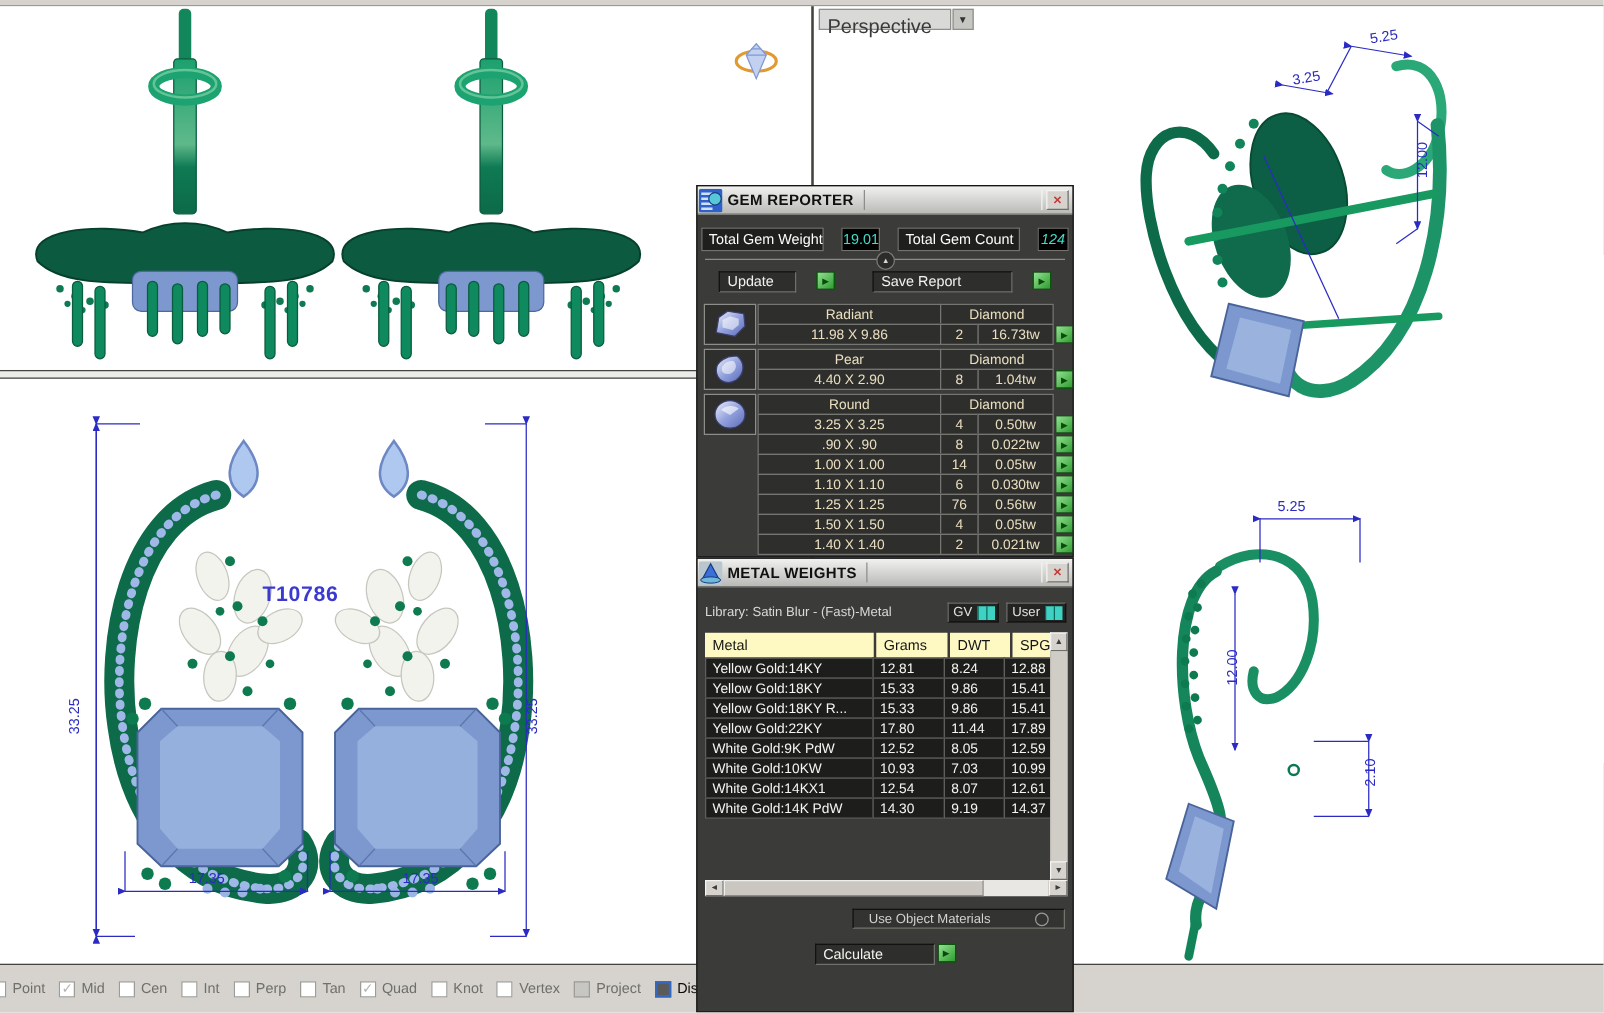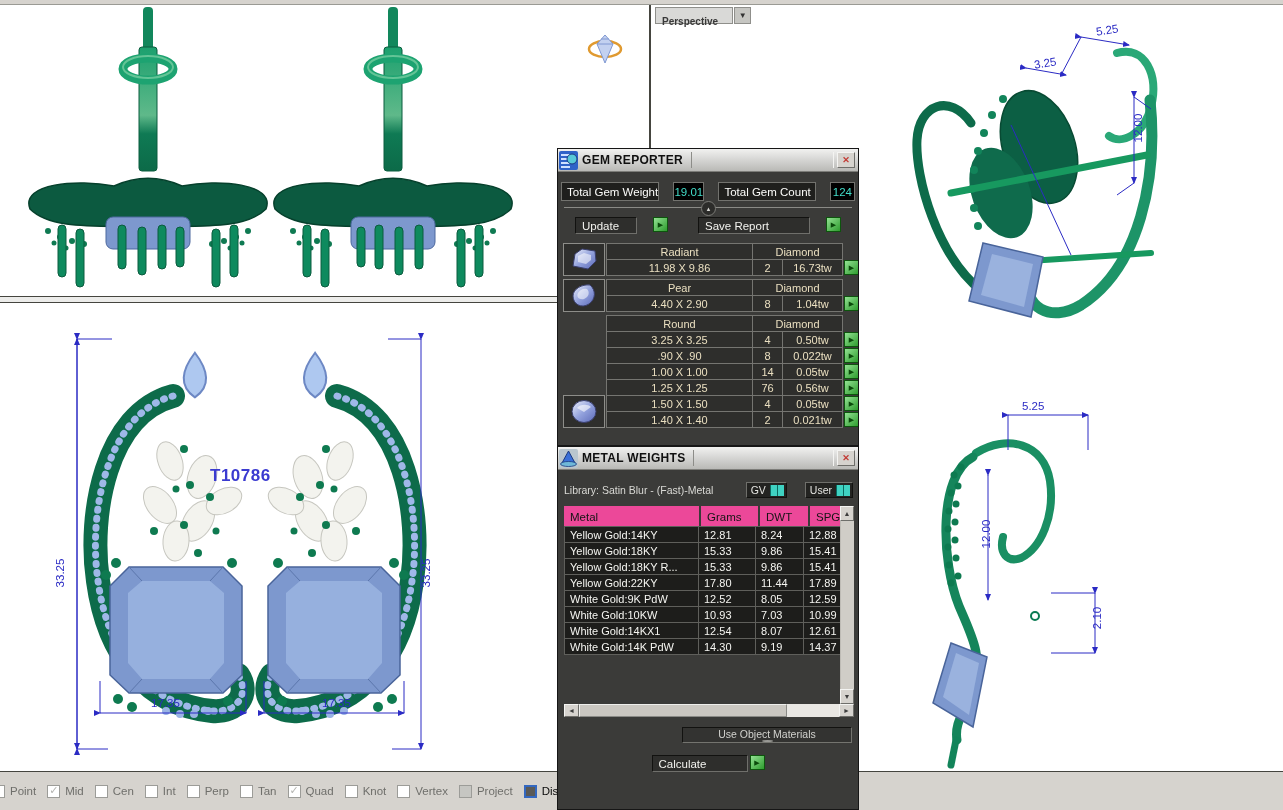--- a/index.html
+++ b/index.html
@@ -11,21 +11,21 @@
   #vp-topleft{left:0;top:5px;width:649px;height:291px;}
   #vp-bottomleft{left:0;top:301px;width:649px;height:470px;}
   #vp-right{left:651px;top:5px;width:632px;height:766px;}
   .divider-h{position:absolute;left:0;top:296px;width:650px;height:5px;background:#ececea;border-top:1px solid #45453f;border-bottom:1px solid #45453f;}
   .divider-v{position:absolute;left:649px;top:5px;width:2px;height:766px;background:#45453f;}
   .bottom-line{position:absolute;left:0;top:771px;width:1283px;height:1px;background:#45453f;}
   .top-line{position:absolute;left:0;top:4px;width:1283px;height:1px;background:#9a9a94;}
 
   
   #persp{position:absolute;left:655px;top:7px;height:17px;display:flex;z-index:5;}
-  #persp .lbl{background:#d9d9d7;border:1px solid #8f8f8b;color:#3a3a3a;font-size:10px;display:flex;align-items:center;padding:12px 14px 0 6px;font-weight:bold;}
+  #persp .lbl{background:#d9d9d7;border:1px solid #8f8f8b;color:#3a3a3a;font-size:16px;display:flex;align-items:center;padding:12px 14px 0 6px;}
   #persp .arrow{width:15px;background:#c6c6c2;border:1px solid #8f8f8b;margin-left:1px;display:flex;align-items:center;justify-content:center;font-size:8px;color:#333;}
 
   
   .dim{position:absolute;color:#2b2bc4;font-size:11.5px;white-space:nowrap;z-index:3;}
   .dim.rot{transform:rotate(-90deg);transform-origin:center;}
   .model-label{position:absolute;color:#3a3ad0;font-size:17px;font-weight:bold;letter-spacing:.5px;z-index:3;}
 
   
   .panel{position:absolute;left:557px;width:302px;background:#3b3b39;border:1px solid #161616;box-sizing:border-box;z-index:10;overflow:hidden;}
   #gem-panel{top:148px;height:298px;}
@@ -40,56 +40,56 @@
   .totals{display:flex;gap:14px;margin:10px 3px 0 3px;height:19px;font-size:11.5px;}
   .totals .tlabel{background:#1f1f1d;color:#fdfdfb;border:1px solid #72726e;display:flex;align-items:center;padding-left:5px;box-sizing:border-box;}
   .totals .tval{background:#000;color:#42dcc9;border:1px solid #72726e;display:flex;align-items:center;justify-content:center;box-sizing:border-box;}
   .sep{position:relative;height:14px;margin:0 6px;}
   .sep::before{content:"";position:absolute;left:0;right:0;top:6px;border-top:1px solid #8a8a86;}
   .sep .knob{position:absolute;left:50%;top:0;width:13px;height:13px;margin-left:-7px;border-radius:50%;background:#2c2c2a;border:1px solid #7b7b77;display:flex;align-items:center;justify-content:center;color:#d8d8d4;font-size:6px;}
   .btnrow{display:flex;justify-content:center;gap:16px;height:17px;margin-top:2px;}
   .fieldbtn{background:#2e2e2c;border:1px solid;border-color:#121210 #6f6f6b #6f6f6b #121210;color:#f2f2ee;font-size:11.5px;display:flex;align-items:center;padding:0 6px;box-sizing:border-box;}
   .gobtn{width:15px;height:15px;background:linear-gradient(135deg,#93e293,#2e9c2e);border:1px solid #0d550d;display:flex;align-items:center;justify-content:center;color:#0a4a0a;font-size:7px;box-sizing:border-box;}
   #gem-groups{margin:9px 4px 0 5px;}
-  .gem-group{display:flex;align-items:flex-end;margin-bottom:3px;}
+  .gem-group{display:flex;align-items:flex-start;margin-bottom:3px;}
   .gem-icon-cell{width:42px;height:33px;background:#2e2e2c;border:1px solid #8d8d89;display:flex;align-items:center;justify-content:center;margin-right:1px;box-sizing:border-box;flex:0 0 auto;}
   .gem-rows{flex:1;}
   .grow{display:flex;margin-top:-1px;}
   .grow:first-child{margin-top:0;}
   .gcell{background:#2e2e2c;border:1px solid #757571;color:#eadfc0;font-size:11px;height:17px;display:flex;align-items:center;justify-content:center;box-sizing:border-box;margin-left:-1px;}
   .gcell.c-shape{width:147px;margin-left:0;}
   .gcell.c-mat{width:91px;}
   .gcell.c-size{width:147px;margin-left:0;}
   .gcell.c-count{width:31px;}
   .gcell.c-weight{width:61px;}
   .garrow{margin:1px 0 0 1px;}
 
   
-  .libraryrow{display:flex;align-items:center;margin:12px 5px 4px 6px;height:16px;gap:12px;}
+  .libraryrow{display:flex;align-items:center;margin:12px 5px 4px 6px;height:16px;}
   .libraryrow .libtext{flex:1;color:#d9d9d5;font-size:10.5px;}
   .toggle{display:flex;align-items:center;gap:4px;background:#232321;border:1px solid;border-color:#6f6f6b #121210 #121210 #6f6f6b;color:#e4e4e0;font-size:10.5px;padding:1px 2px 1px 4px;margin-left:6px;}
   .tealblock{width:13px;height:11px;background:#3fd2c2;border-left:1px solid #0a6a60;position:relative;}
   .tealblock::after{content:"";position:absolute;left:6px;top:0;width:1px;height:11px;background:#0a6a60;}
   #mw-table{display:flex;margin:8px 0 0 6px;}
   #mw-clip{width:276px;overflow:hidden;}
   .mw-hrow{display:grid;grid-template-columns:135px 57px 48px 60px;column-gap:2px;height:21px;background:transparent;}
-  .mw-hcell{background:#ec4899;color:#151515;font-size:11.5px;display:flex;align-items:center;padding-left:6px;box-sizing:border-box;}
+  .mw-hcell{background:#fef9c3;color:#151515;font-size:11.5px;display:flex;align-items:center;padding-left:6px;box-sizing:border-box;}
   .mw-row{display:grid;grid-template-columns:135px 57px 48px 60px;margin-top:-1px;}
   .mw-cell{background:#1d1d1b;border:1px solid #5f5f5b;color:#f5f5f1;font-size:11px;height:17px;display:flex;align-items:center;padding-left:5px;box-sizing:border-box;margin-left:-1px;white-space:nowrap;overflow:hidden;}
   .mw-row .mw-cell:first-child{margin-left:0;}
   
   .vsb{width:14px;display:flex;flex-direction:column;background:#cfccc6;}
   .sbtn{height:15px;background:#d6d3ce;border:1px solid;border-color:#f4f4f2 #6e6e6a #6e6e6a #f4f4f2;display:flex;align-items:center;justify-content:center;font-size:7px;color:#3c3c3c;box-sizing:border-box;}
   .vsb .track{flex:1;background:#d0cdc7;border-left:1px solid #bebbb5;}
   .hsb{display:flex;width:290px;height:13px;margin:0 0 0 6px;}
   .hsb .sbtn{width:15px;height:13px;}
   .hsb .thumb{flex:4;background:#cac7c1;border:1px solid;border-color:#eeeeec #8a8a86 #8a8a86 #eeeeec;box-sizing:border-box;}
   .hsb .track{flex:1;background:#e9e7e3;}
   .uomrow{display:flex;justify-content:flex-end;margin:10px 6px 0 0;}
-  .uom{width:170px;height:16px;background:#333331;border:1px solid;border-color:#121210 #74746f #74746f #121210;color:#d2d2ce;font-size:10.5px;display:flex;align-items:center;padding:0 0;box-sizing:border-box;flex-direction:column;}
+  .uom{width:170px;height:16px;background:#333331;border:1px solid;border-color:#121210 #74746f #74746f #121210;color:#d2d2ce;font-size:10.5px;display:flex;align-items:center;padding:0 12px;box-sizing:border-box;}
   .uom .utext{flex:1;}
   .uom .radio{width:9px;height:9px;border:1px solid #9a9a96;border-radius:50%;}
   .hint{margin-top:12px;text-align:center;color:#f2b400;font-weight:bold;font-size:12.5px;line-height:1.25;}
   .calcrow{display:flex;justify-content:center;gap:2px;margin-top:12px;height:17px;}
 
   
   #osnap{position:absolute;left:0;top:772px;width:1283px;height:38px;background:#d6d3ce;display:flex;align-items:center;padding-left:0;z-index:2;}
   .osnap-item{display:flex;align-items:center;margin-right:11px;}
   .cb{width:13px;height:13px;background:#fff;border:1px solid #9c9c98;box-sizing:border-box;position:relative;margin-right:5px;flex:0 0 auto;}
   .cb.checked::after{content:"\2713";position:absolute;left:1px;top:-2px;color:#b4b4b0;font-size:11px;}
@@ -337,21 +337,21 @@
         <circle cx="13" cy="8" r="5" fill="#57c8d8" stroke="#1a3a80"></circle>
       </svg>
       <span class="ttext">GEM REPORTER</span>
       <span class="tspacer"></span>
       <span class="close">✕</span>
     </div>
     <div class="totals">
       <div class="tlabel" style="width:113px;">Total Gem Weight</div>
       <div class="tval" style="width:36px;">19.01</div>
       <div class="tlabel" style="width:112px;">Total Gem Count</div>
-      <div class="tval" style="width:29px;">124</div>
+      <div class="tval" style="width:29px;font-style:italic;">124</div>
     </div>
     <div class="sep">
       <div class="knob">▲</div>
     </div>
     <div class="btnrow">
       <div class="fieldbtn" style="width:62px;">Update</div>
       <div class="gobtn">▶</div>
       <div class="fieldbtn" style="width:112px;margin-left:14px;">Save Report</div>
       <div class="gobtn">▶</div>
     </div>
@@ -441,20 +441,26 @@
               <div class="gcell c-weight">0.022tw</div>
               <div class="gobtn garrow">▶</div>
             </div>
             <div class="grow">
               <div class="gcell c-size">1.00 X 1.00</div>
               <div class="gcell c-count">14</div>
               <div class="gcell c-weight">0.05tw</div>
               <div class="gobtn garrow">▶</div>
             </div>
             <div class="grow">
+              <div class="gcell c-size">1.10 X 1.10</div>
+              <div class="gcell c-count">6</div>
+              <div class="gcell c-weight">0.030tw</div>
+              <div class="gobtn garrow">▶</div>
+            </div>
+            <div class="grow">
               <div class="gcell c-size">1.25 X 1.25</div>
               <div class="gcell c-count">76</div>
               <div class="gcell c-weight">0.56tw</div>
               <div class="gobtn garrow">▶</div>
             </div>
             <div class="grow">
               <div class="gcell c-size">1.50 X 1.50</div>
               <div class="gcell c-count">4</div>
               <div class="gcell c-weight">0.05tw</div>
               <div class="gobtn garrow">▶</div>

